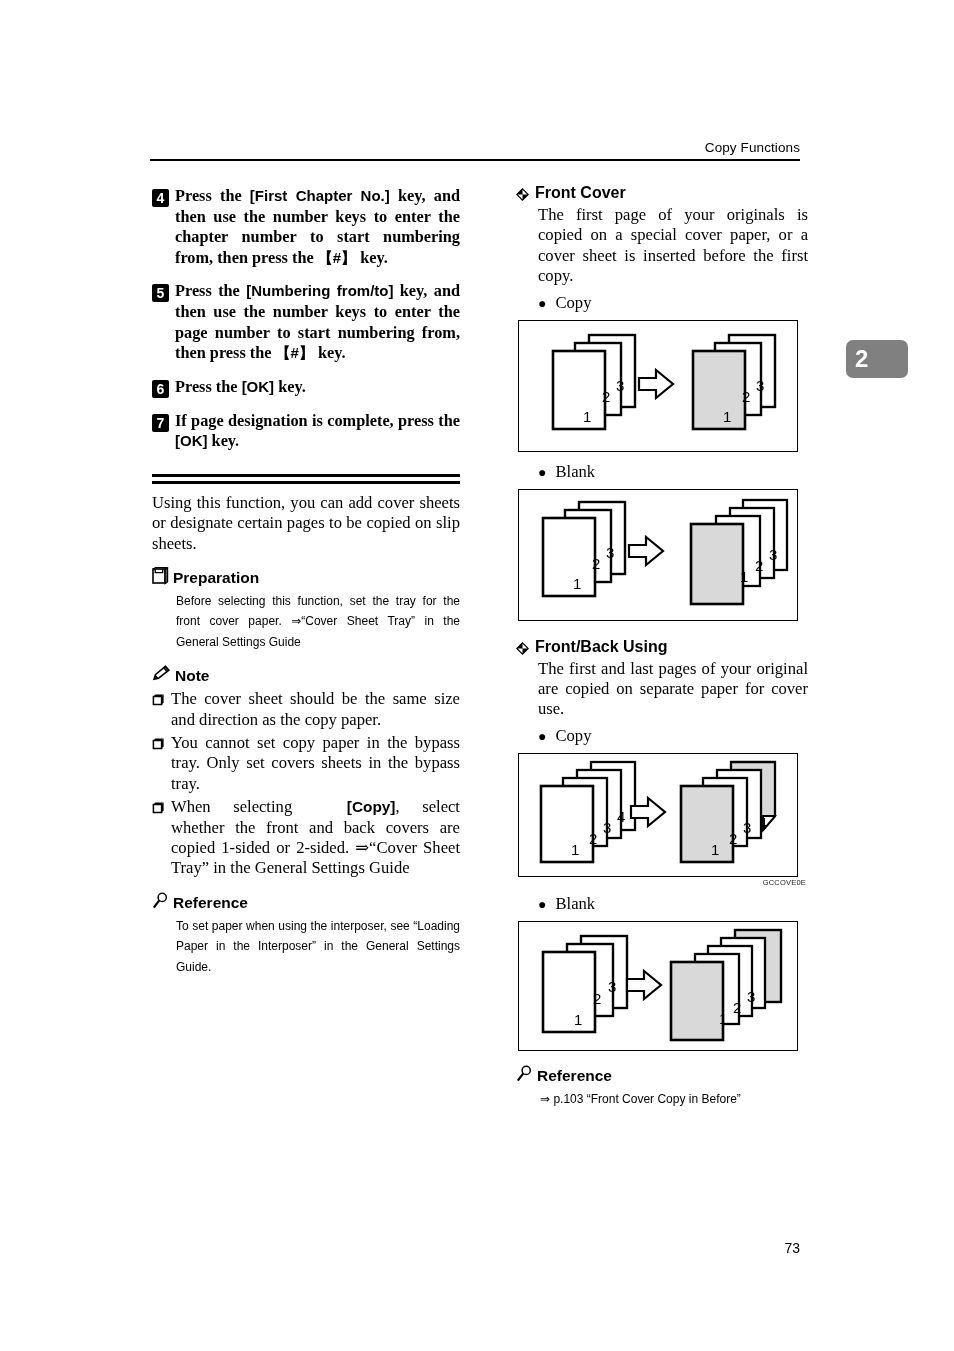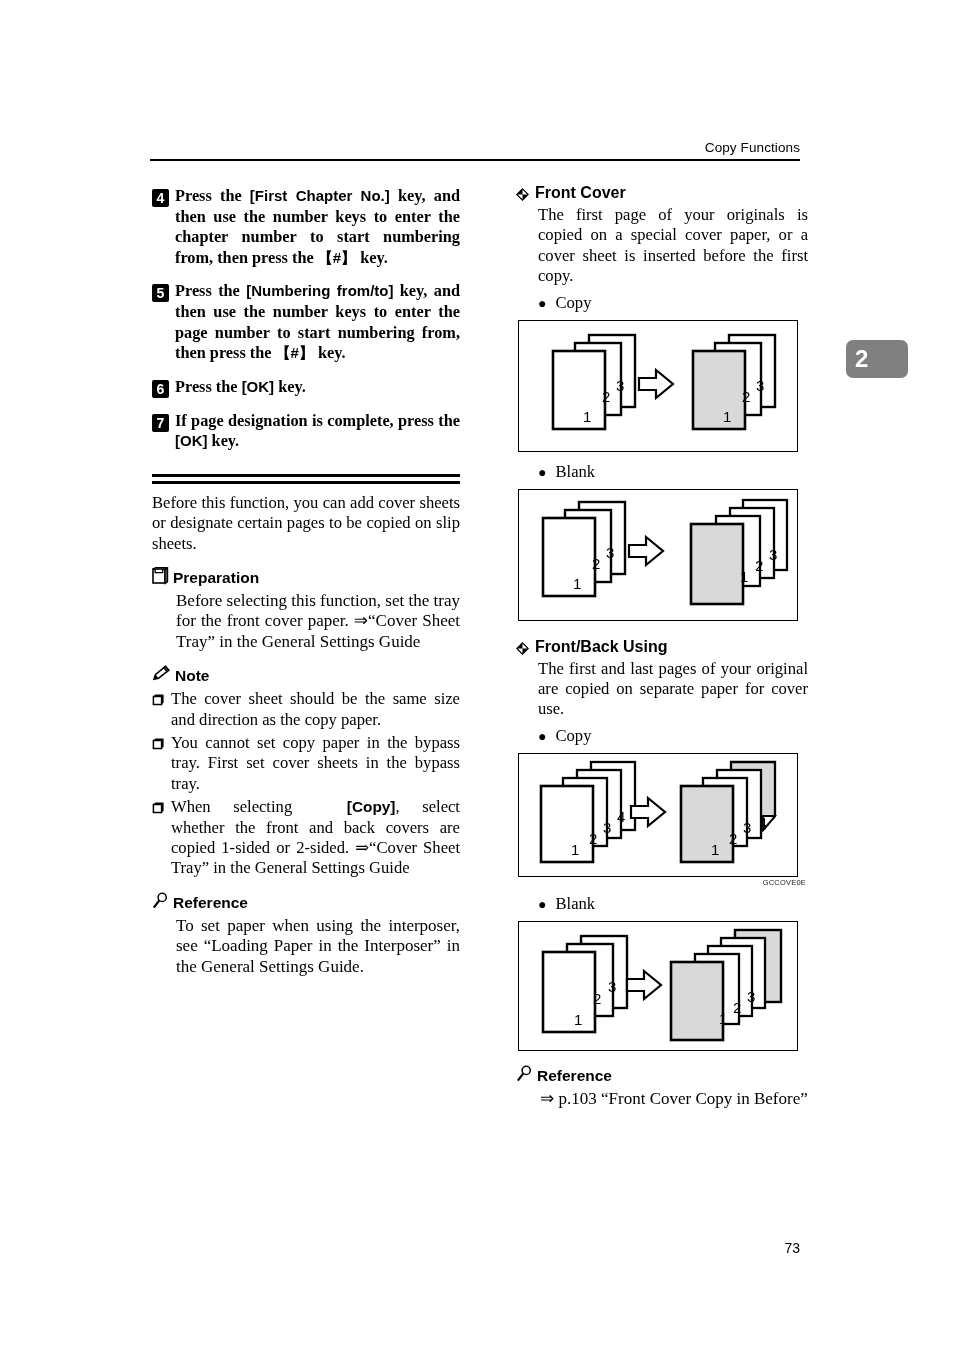--- a/index.html
+++ b/index.html
@@ -84,22 +84,22 @@
     display:flex; align-items:center; margin:13px 0 2px 0; gap:4px;
   }
   .icon-head .ih-label {
     font-family:"Liberation Sans","DejaVu Sans",sans-serif;
     font-weight:bold; font-size:15.5px; line-height:17px;
   }
   .icon-glyph { flex:0 0 auto; display:block; }
 
   .indent-text {
     margin-left:24px;
-    font-size:17px; line-height:20.4px; text-align:justify;
-    font-family:Liberation Serif, serif;
+    font-size:12px; line-height:20.4px; text-align:justify;
+    font-family:Liberation Sans, sans-serif;
   }
   .indent-text.nojust { text-align:left; }
 
   .note-item { display:flex; margin-top:3px; }
   .note-bullet {
     flex:0 0 auto; width:19px; padding-top:4px;
   }
   .note-bullet svg { display:block; }
   .note-text {
     flex:1 1 auto;
@@ -185,21 +185,21 @@
     </div>
 
     <div class="step">
       <div class="step-num">7</div>
       <div class="step-body">If page designation is complete, press the <span class="kb">[OK]</span> key.</div>
     </div>
 
     <div class="sec-rule-top"></div>
     <div class="sec-rule-bot"></div>
 
-    <div class="body-text">Before this function, you can add cover sheets or designate certain pages to be copied on slip sheets.</div>
+    <div class="body-text">Using this function, you can add cover sheets or designate certain pages to be copied on slip sheets.</div>
 
     <div class="icon-head">
       <span class="icon-glyph">
         <svg width="17" height="18" viewBox="0 0 17 18">
           <rect x="1" y="2" width="12" height="14" fill="#fff" stroke="#000" stroke-width="1.6"></rect>
           <rect x="3.2" y="2" width="7.5" height="3.6" fill="#fff" stroke="#000" stroke-width="1.3"></rect>
           <path d="M13 3 L15.6 1.2 L15.6 15 L13 16.6 Z" fill="#555" stroke="#000" stroke-width="1.2"></path>
           <path d="M1 2 L3.6 0.6 L15.6 0.6 L13 2 Z" fill="#888" stroke="#000" stroke-width="1.1"></path>
         </svg>
       </span>
@@ -230,21 +230,21 @@
     </div>
 
     <div class="note-item">
       <span class="note-bullet">
         <svg width="13" height="13" viewBox="0 0 13 13">
           <path d="M1.4 3.4 L9.6 3.4 L9.6 11.4 L1.4 11.4 Z" fill="#fff" stroke="#000" stroke-width="1.5"></path>
           <path d="M1.4 3.4 L3.4 1.4 L11.6 1.4 L9.6 3.4 Z" fill="#000"></path>
           <path d="M9.6 3.4 L11.6 1.4 L11.6 9.4 L9.6 11.4 Z" fill="#000"></path>
         </svg>
       </span>
-      <span class="note-text">You cannot set copy paper in the bypass tray. First set cover sheets in the bypass tray.</span>
+      <span class="note-text">You cannot set copy paper in the bypass tray. Only set covers sheets in the bypass tray.</span>
     </div>
 
     <div class="note-item">
       <span class="note-bullet">
         <svg width="13" height="13" viewBox="0 0 13 13">
           <path d="M1.4 3.4 L9.6 3.4 L9.6 11.4 L1.4 11.4 Z" fill="#fff" stroke="#000" stroke-width="1.5"></path>
           <path d="M1.4 3.4 L3.4 1.4 L11.6 1.4 L9.6 3.4 Z" fill="#000"></path>
           <path d="M9.6 3.4 L11.6 1.4 L11.6 9.4 L9.6 11.4 Z" fill="#000"></path>
         </svg>
       </span>

